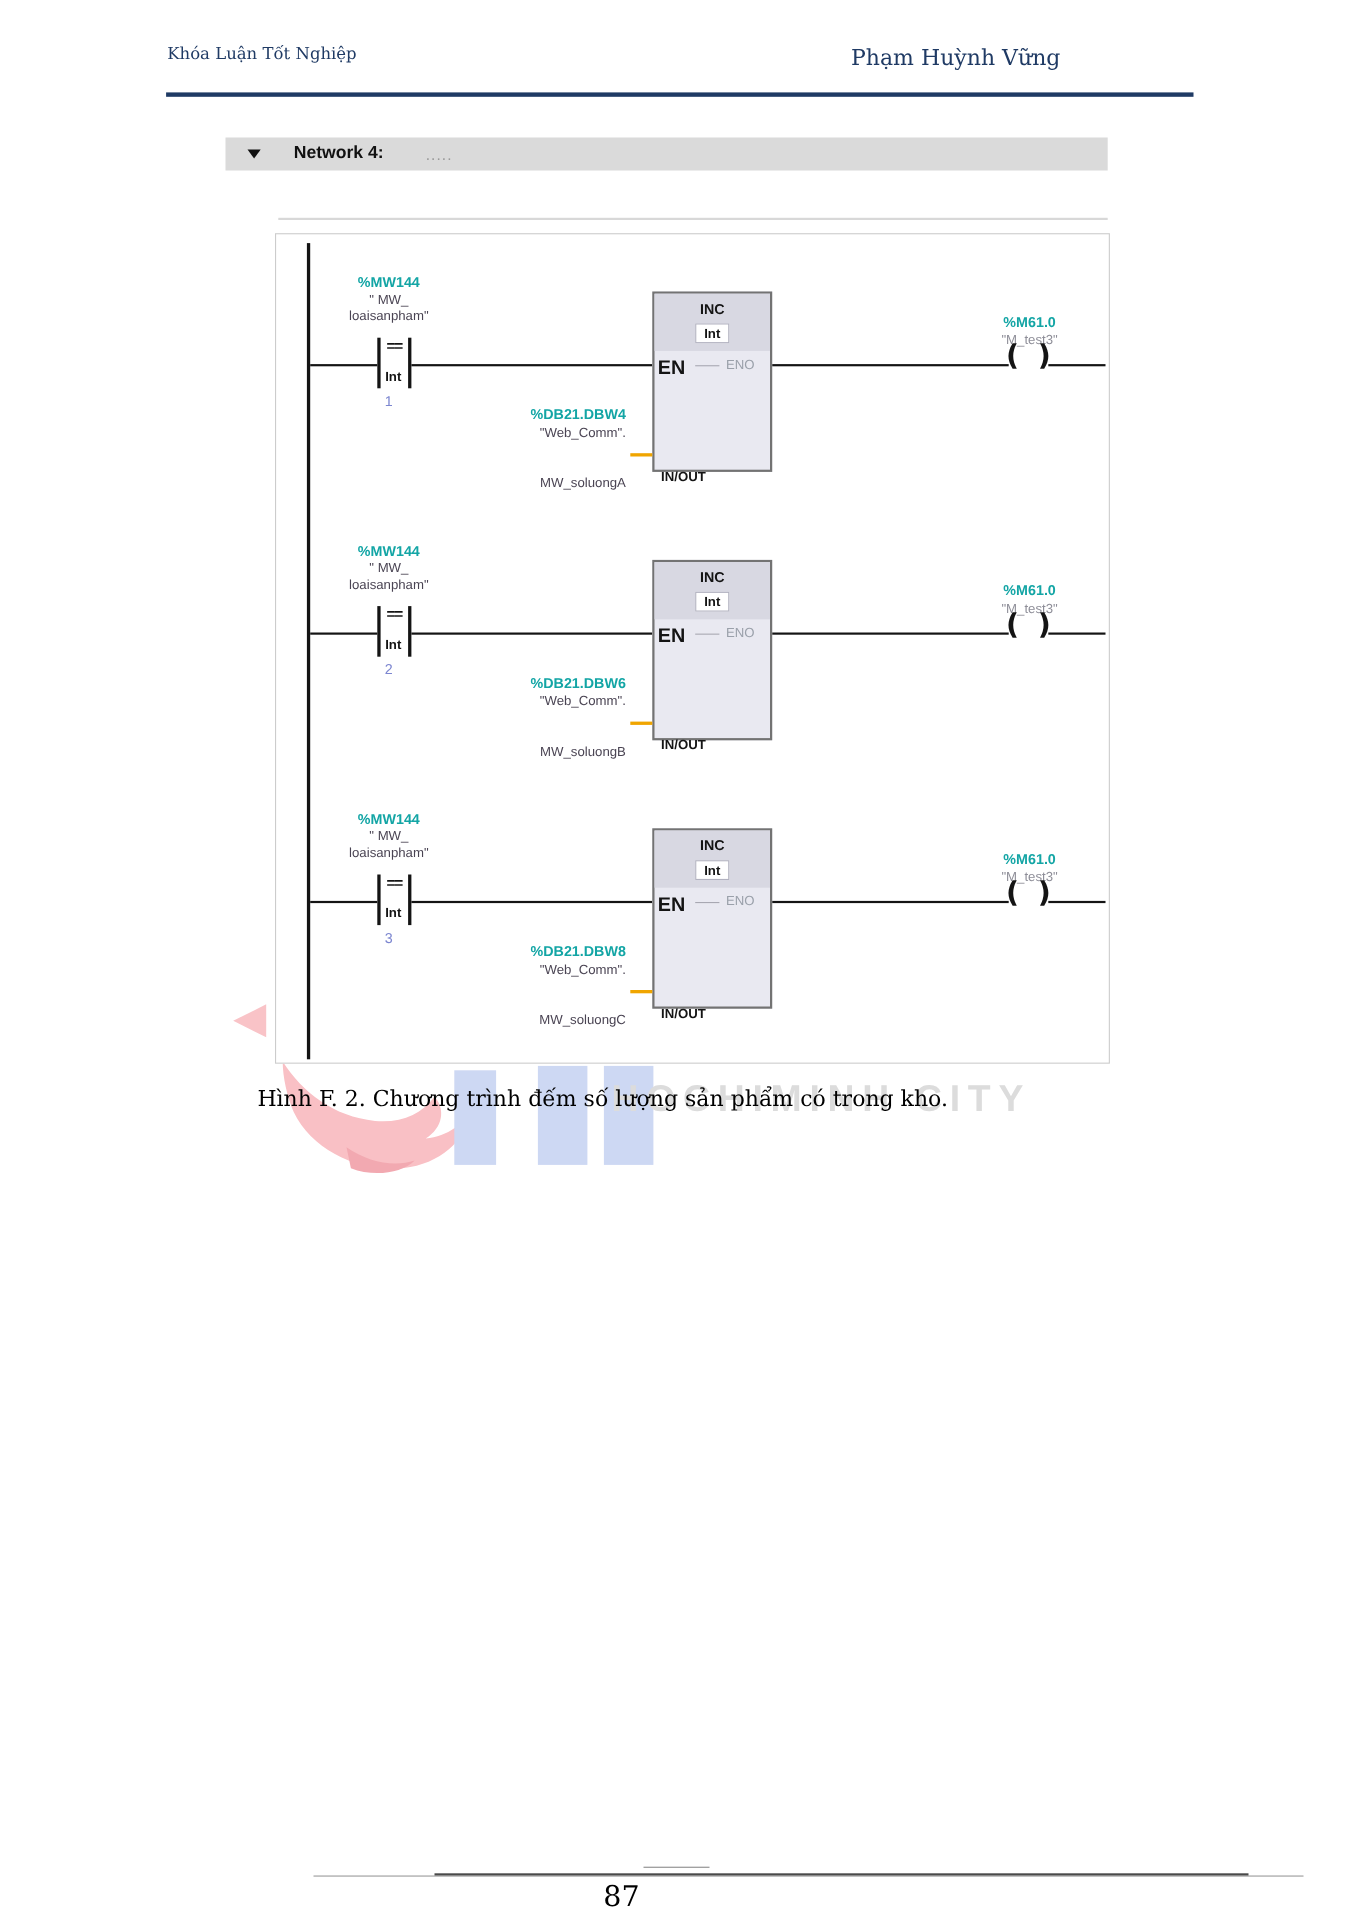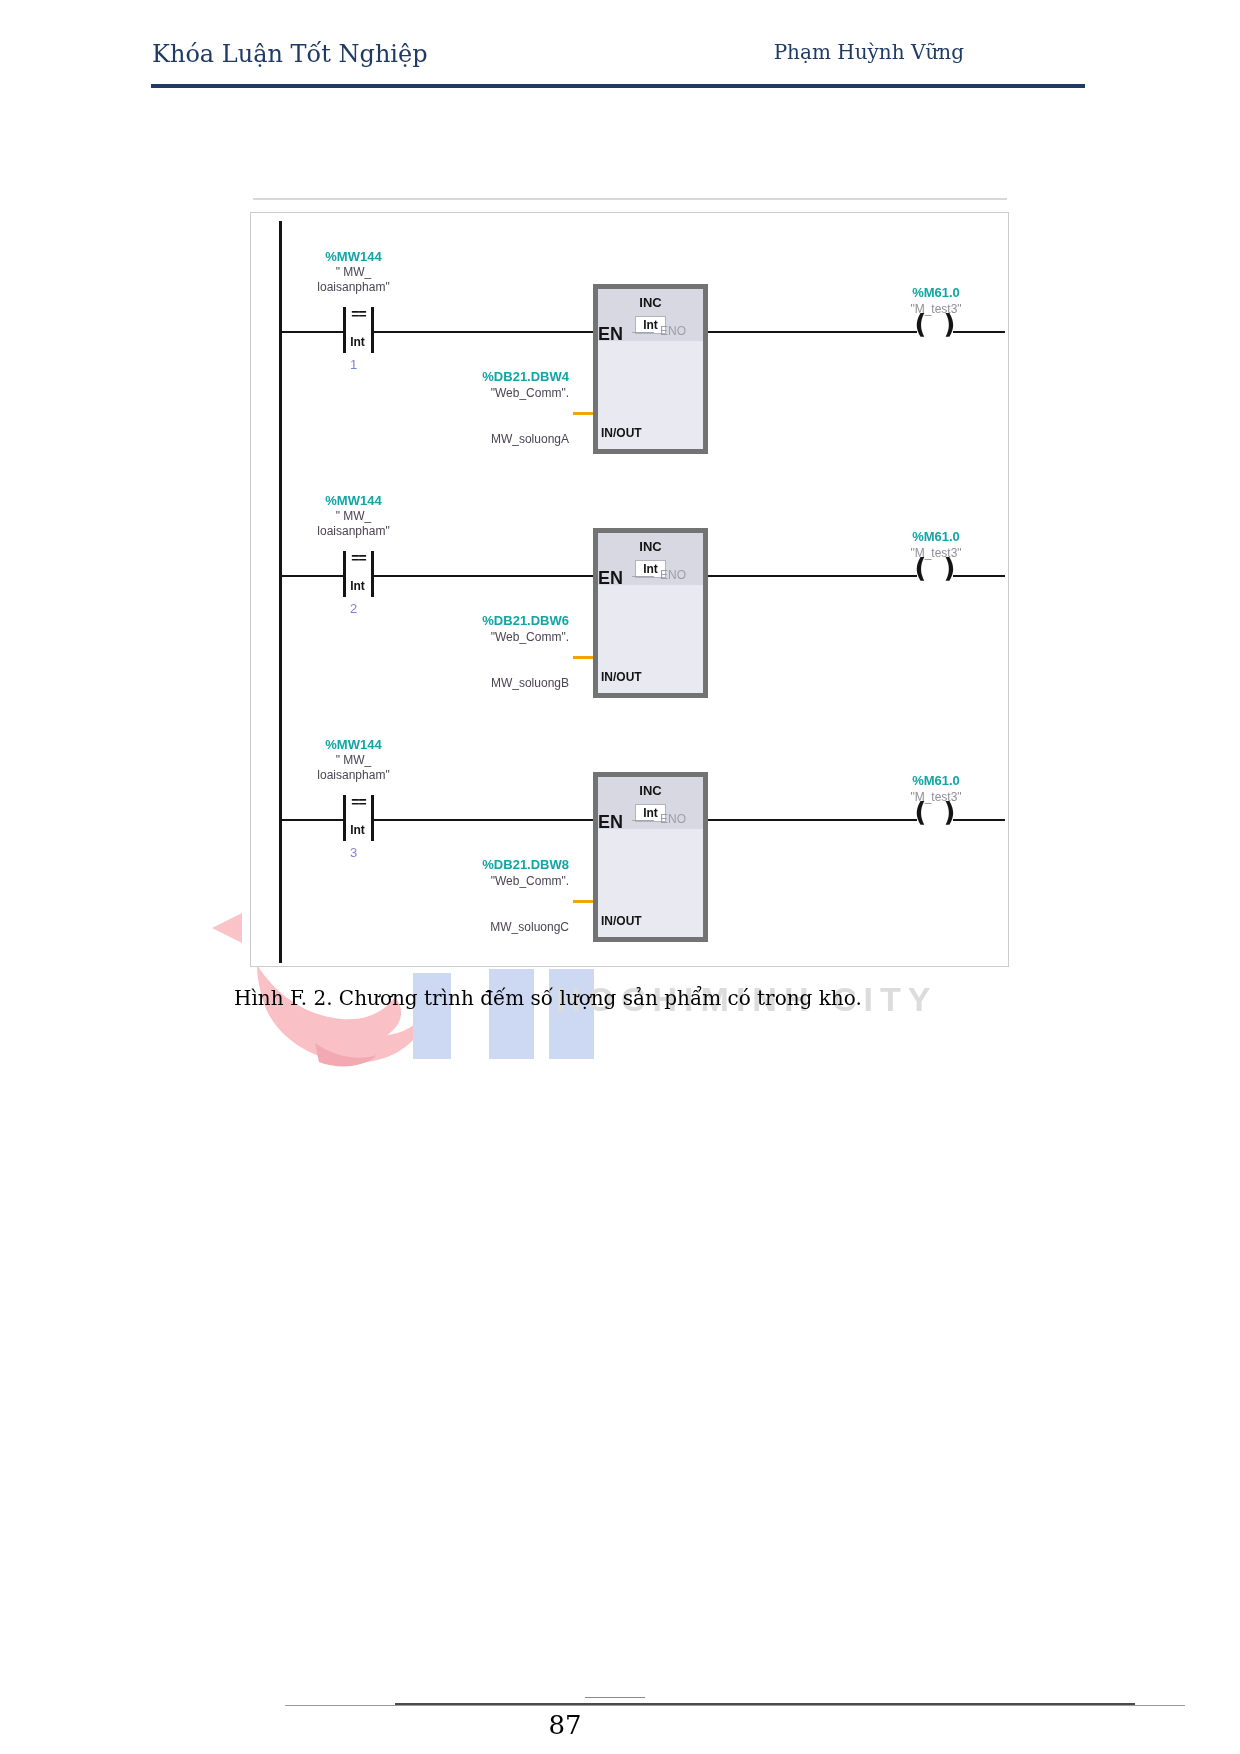--- a/index.html
+++ b/index.html
@@ -2,21 +2,21 @@
 <html><head>
 <meta charset="utf-8">
 <style>
   html,body{margin:0;padding:0;background:#fff;}
   .page{position:relative;width:1240px;height:1754px;background:#ffffff;overflow:hidden;
         font-family:"Liberation Sans","DejaVu Sans",sans-serif;color:#141414;}
   .abs{position:absolute;}
 
   
   .hdr-left{left:152px;top:40px;font-family:"DejaVu Serif","Liberation Serif",serif;
-            font-size:24px;color:#1f3a64;}
+            font-size:15px;color:#1f3a64;}
   .hdr-right{right:276px;top:40px;font-family:"DejaVu Serif","Liberation Serif",serif;
              font-size:20px;color:#1f3a64;}
   .hdr-rule{left:151px;top:84px;width:934px;height:4px;background:#1f3a64;}
 
   
   .net-bar{left:205px;top:125px;width:802px;height:30px;background:#dadada;}
   .net-tri{left:20px;top:11px;width:0;height:0;border-left:6px solid transparent;
            border-right:6px solid transparent;border-top:8px solid #111;}
   .net-title{left:62px;top:6px;font-size:16px;font-weight:bold;color:#111;}
   .net-dots{left:182px;top:7px;font-size:14px;color:#999;letter-spacing:1px;}
@@ -41,21 +41,21 @@
   .c-col{left:45px;width:115px;text-align:center;}
   .c-addr{top:0;}
   .c-n1{top:16px;}
   .c-n2{top:31px;}
   .cbar{top:58px;width:3px;height:46px;background:#141414;}
   .cbar1{left:92px;} .cbar2{left:120px;}
   .c-op{left:95px;top:57px;width:25px;text-align:center;font-weight:bold;font-size:14px;letter-spacing:-1px;}
   .c-type{left:93px;top:86px;width:27px;text-align:center;font-weight:bold;font-size:12px;color:#141414;}
   .c-val{left:45px;top:108px;width:115px;text-align:center;color:#7c86d0;font-size:13px;}
 
-  .blk{left:342px;top:35px;width:105px;height:160px;background:#e9e9f1;border:5px solid #737373;}
+  .blk{left:342px;top:16px;width:105px;height:160px;background:#e9e9f1;border:2px solid #737373;}
   .blk-hdr{left:0;top:0;width:105px;height:52px;background:#d8d8e2;}
   .blk-title{left:0;top:6px;width:105px;text-align:center;font-weight:bold;font-size:13px;color:#141414;}
   .blk-type{left:37px;top:27px;width:29px;height:16px;background:#fff;border:1px solid #b2b2c0;
             text-align:center;font-weight:bold;font-size:12px;line-height:16px;color:#141414;}
   .pin-en{left:347px;top:75px;font-size:18px;font-weight:bold;color:#141414;}
   .pin-dash{left:381px;top:83px;width:22px;height:1px;background:#a8a8b2;}
   .pin-eno{left:409px;top:75px;font-size:12px;color:#9aa0aa;}
   .pin-io{left:350px;top:155px;font-size:12px;font-weight:bold;color:#141414;margin-top:22px;}
 
   .io-col{left:168px;width:150px;text-align:right;}
@@ -104,20 +104,25 @@
     <svg width="178" height="108" viewBox="0 0 178 108">
       <path d="M2 2 C 20 30, 48 52, 86 56 C 110 58, 128 50, 140 34 C 150 45, 148 62, 132 72 C 152 70, 168 58, 175 44 C 170 70, 150 92, 118 98 C 80 106, 30 86, 12 48 C 6 34, 2 16, 2 2 Z" fill="#f9c0c5"></path>
       <path d="M60 80 C 80 94, 104 98, 122 92 C 110 104, 84 107, 64 99 Z" fill="#f2a9b1"></path>
     </svg>
   </div>
   <div class="abs wm wm-b1"></div>
   <div class="abs wm wm-b2"></div>
   <div class="abs wm wm-b3"></div>
   <div class="abs wm wm-text">HOCHIMINH CITY</div>
 
+  <div class="abs net-bar">
+    <div class="abs net-tri"></div>
+    <div class="abs net-title">Network 4:</div>
+    <div class="abs net-dots">.....</div>
+  </div>
   <div class="abs net-sep"></div>
 
   <div class="abs ladder">
     <div class="abs rail"></div>
 
     <div class="rung" style="top:36px;">
       <div class="abs wire w1"></div>
       <div class="abs wire w2"></div>
       <div class="abs wire w3"></div>
       <div class="abs wire w4"></div>

